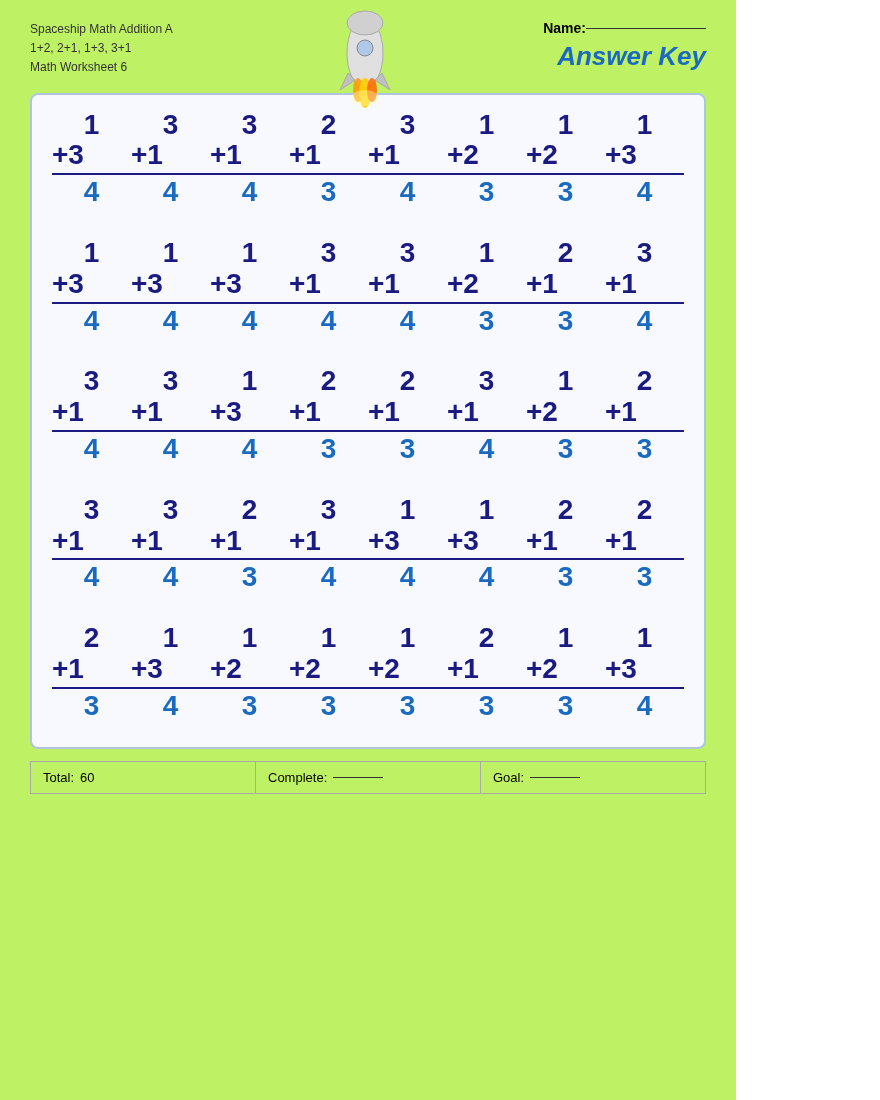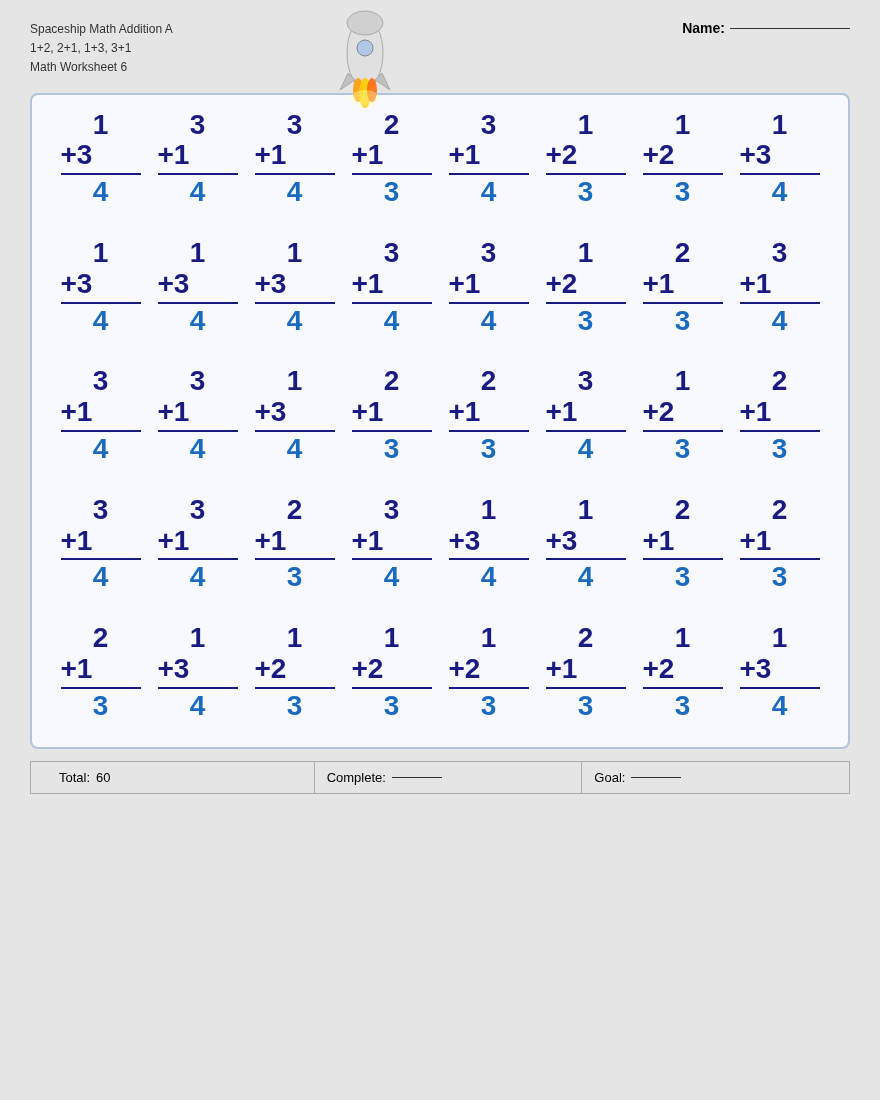--- a/index.html
+++ b/index.html
@@ -5,23 +5,23 @@
     * { box-sizing: border-box; margin: 0; padding: 0; }
     body {
       width: 880px;
       height: 1100px;
       background: #fff;
       font-family: Arial, sans-serif;
       overflow: hidden;
     }
 
     .page {
-      width: 880px;
+      width: 736px;
       height: 1100px;
-      background: #e5e5e5;
+      background: #bef264;
       position: relative;
       padding: 20px 30px;
     }
 
     
     .header {
       display: flex;
       justify-content: space-between;
       align-items: flex-start;
       margin-bottom: 15px;
@@ -35,21 +35,20 @@
 
     .header-right {
       display: flex;
       flex-direction: column;
       align-items: flex-end;
     }
 
     .name-line {
       display: flex;
       align-items: center;
-      gap: 5px;
       font-size: 14px;
       margin-bottom: 5px;
     }
 
     .name-line span {
       font-weight: bold;
     }
 
     .name-underline {
       border-bottom: 1px solid #333;
@@ -116,21 +115,20 @@
       color: #1a6abf;
       margin-top: 2px;
       line-height: 1.1;
     }
 
     
     .totals-box {
       border: 1px solid #aaa;
       display: flex;
       margin-bottom: 10px;
-      padding-left: 16px;
     }
 
     .totals-cell {
       flex: 1;
       padding: 8px 12px;
       border-right: 1px solid #aaa;
       font-size: 13px;
       display: flex;
       align-items: center;
       gap: 6px;
@@ -202,20 +200,21 @@
 
         <ellipse cx="45" cy="90" rx="14" ry="8" fill="#ffffaa" opacity="0.4"></ellipse>
       </svg>
     </div>
 
     <div class="header-right">
       <div class="name-line">
         <span>Name:</span>
         <span class="name-underline"></span>
       </div>
+      <div class="answer-key">Answer Key</div>
     </div>
   </div>
 
   <div class="worksheet-box">
 
     <div id="problems-container">
         <div class="problem-row">
           <div class="problem">
             <div class="top-num">1</div>
             <div class="addend">+3</div>

